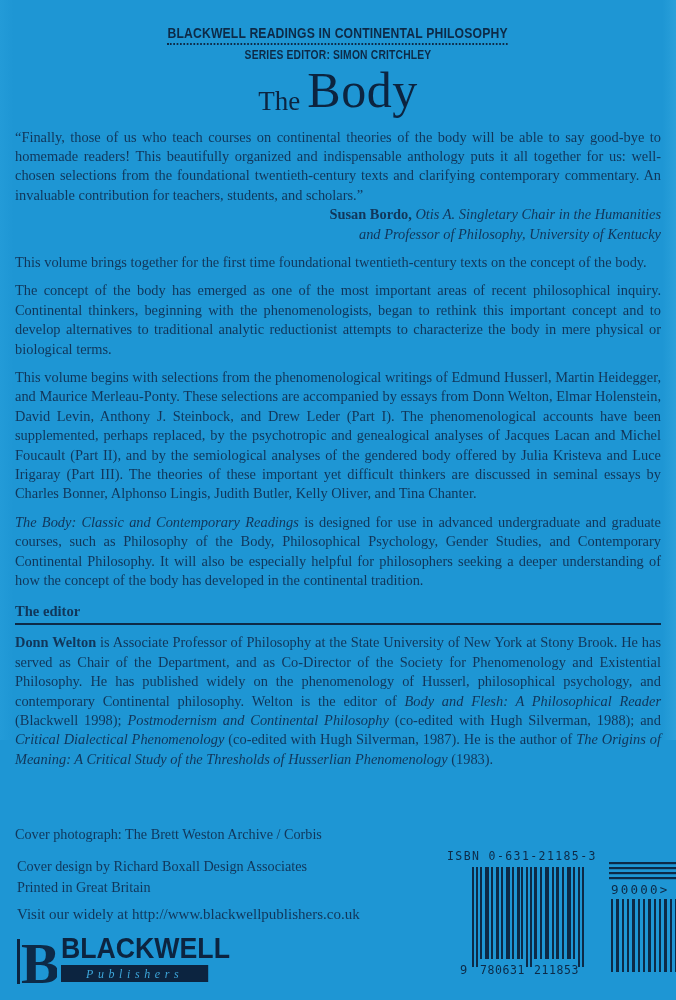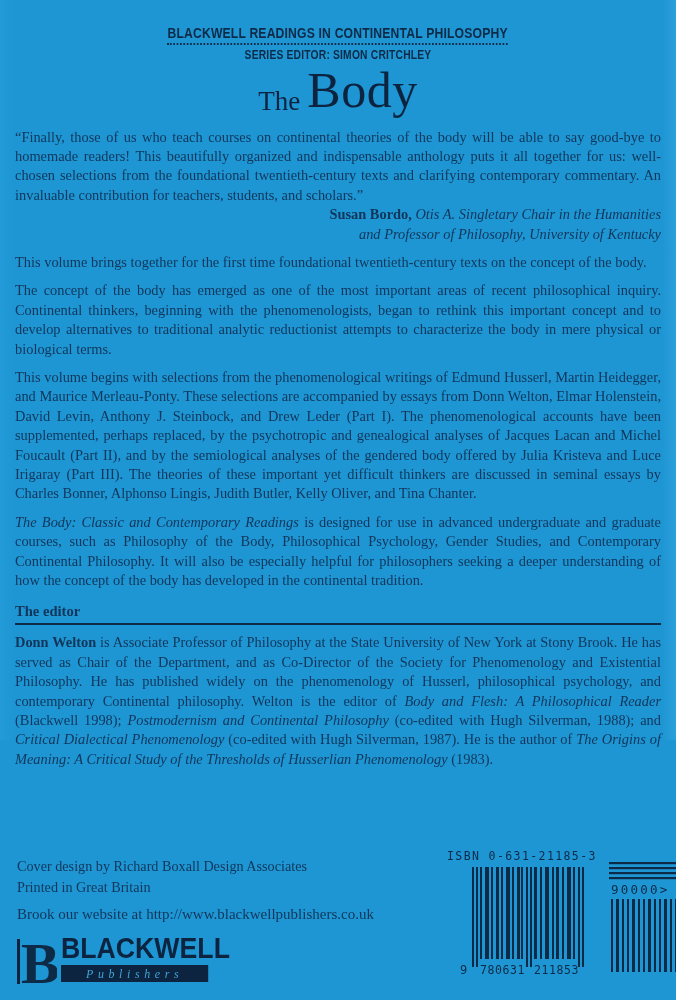--- a/index.html
+++ b/index.html
@@ -128,25 +128,26 @@
   <div class="para">This volume brings together for the first time foundational twentieth-century texts on the concept of the body.</div>
   <div class="para">The concept of the body has emerged as one of the most important areas of recent philosophical inquiry. Continental thinkers, beginning with the phenomenologists, began to rethink this important concept and to develop alternatives to traditional analytic reductionist attempts to characterize the body in mere physical or biological terms.</div>
   <div class="para">This volume begins with selections from the phenomenological writings of Edmund Husserl, Martin Heidegger, and Maurice Merleau-Ponty. These selections are accompanied by essays from Donn Welton, Elmar Holenstein, David Levin, Anthony J. Steinbock, and Drew Leder (Part I). The phenomenological accounts have been supplemented, perhaps replaced, by the psychotropic and genealogical analyses of Jacques Lacan and Michel Foucault (Part II), and by the semiological analyses of the gendered body offered by Julia Kristeva and Luce Irigaray (Part III). The theories of these important yet difficult thinkers are discussed in seminal essays by Charles Bonner, Alphonso Lingis, Judith Butler, Kelly Oliver, and Tina Chanter.</div>
   <div class="para"><span class="it">The Body: Classic and Contemporary Readings</span><span> is designed for use in advanced undergraduate and graduate courses, such as Philosophy of the Body, Philosophical Psychology, Gender Studies, and Contemporary Continental Philosophy. It will also be especially helpful for philosophers seeking a deeper understanding of how the concept of the body has developed in the continental tradition.</span></div>
 
   <div class="editor-head">The editor</div>
   <div class="bio">
     <span class="b">Donn Welton</span><span> is Associate Professor of Philosophy at the State University of New York at Stony Brook. He has served as Chair of the Department, and as Co-Director of the Society for Phenomenology and Existential Philosophy. He has published widely on the phenomenology of Husserl, philosophical psychology, and contemporary Continental philosophy. Welton is the editor of </span><span class="it">Body and Flesh: A Philosophical Reader</span><span> (Blackwell 1998); </span><span class="it">Postmodernism and Continental Philosophy</span><span> (co-edited with Hugh Silverman, 1988); and </span><span class="it">Critical Dialectical Phenomenology</span><span> (co-edited with Hugh Silverman, 1987). He is the author of </span><span class="it">The Origins of Meaning: A Critical Study of the Thresholds of Husserlian Phenomenology</span><span> (1983).</span>
   </div>
 
+  <div class="photo-credit">Cover photograph: The Brett Weston Archive / Corbis</div>
   <div class="credits2">
     <div>Cover design by Richard Boxall Design Associates</div>
     <div>Printed in Great Britain</div>
   </div>
-  <div class="website">Brook our website at http://www.blackwellpublishers.co.uk</div>
+  <div class="website">Visit our widely at http://www.blackwellpublishers.co.uk</div>
 
   <div class="logo">
     <span class="logo-b">
       <svg width="40" height="52" viewBox="0 0 40 52" aria-hidden="true">
         <rect x="0" y="5" width="3" height="45" fill="#0c2440"></rect>
         <text x="4" y="49" font-family="Liberation Serif, serif" font-weight="bold" font-size="58" fill="#0c2440">B</text>
       </svg>
     </span>
     <span class="logo-col">
       <span class="logo-name">BLACKWELL</span>

